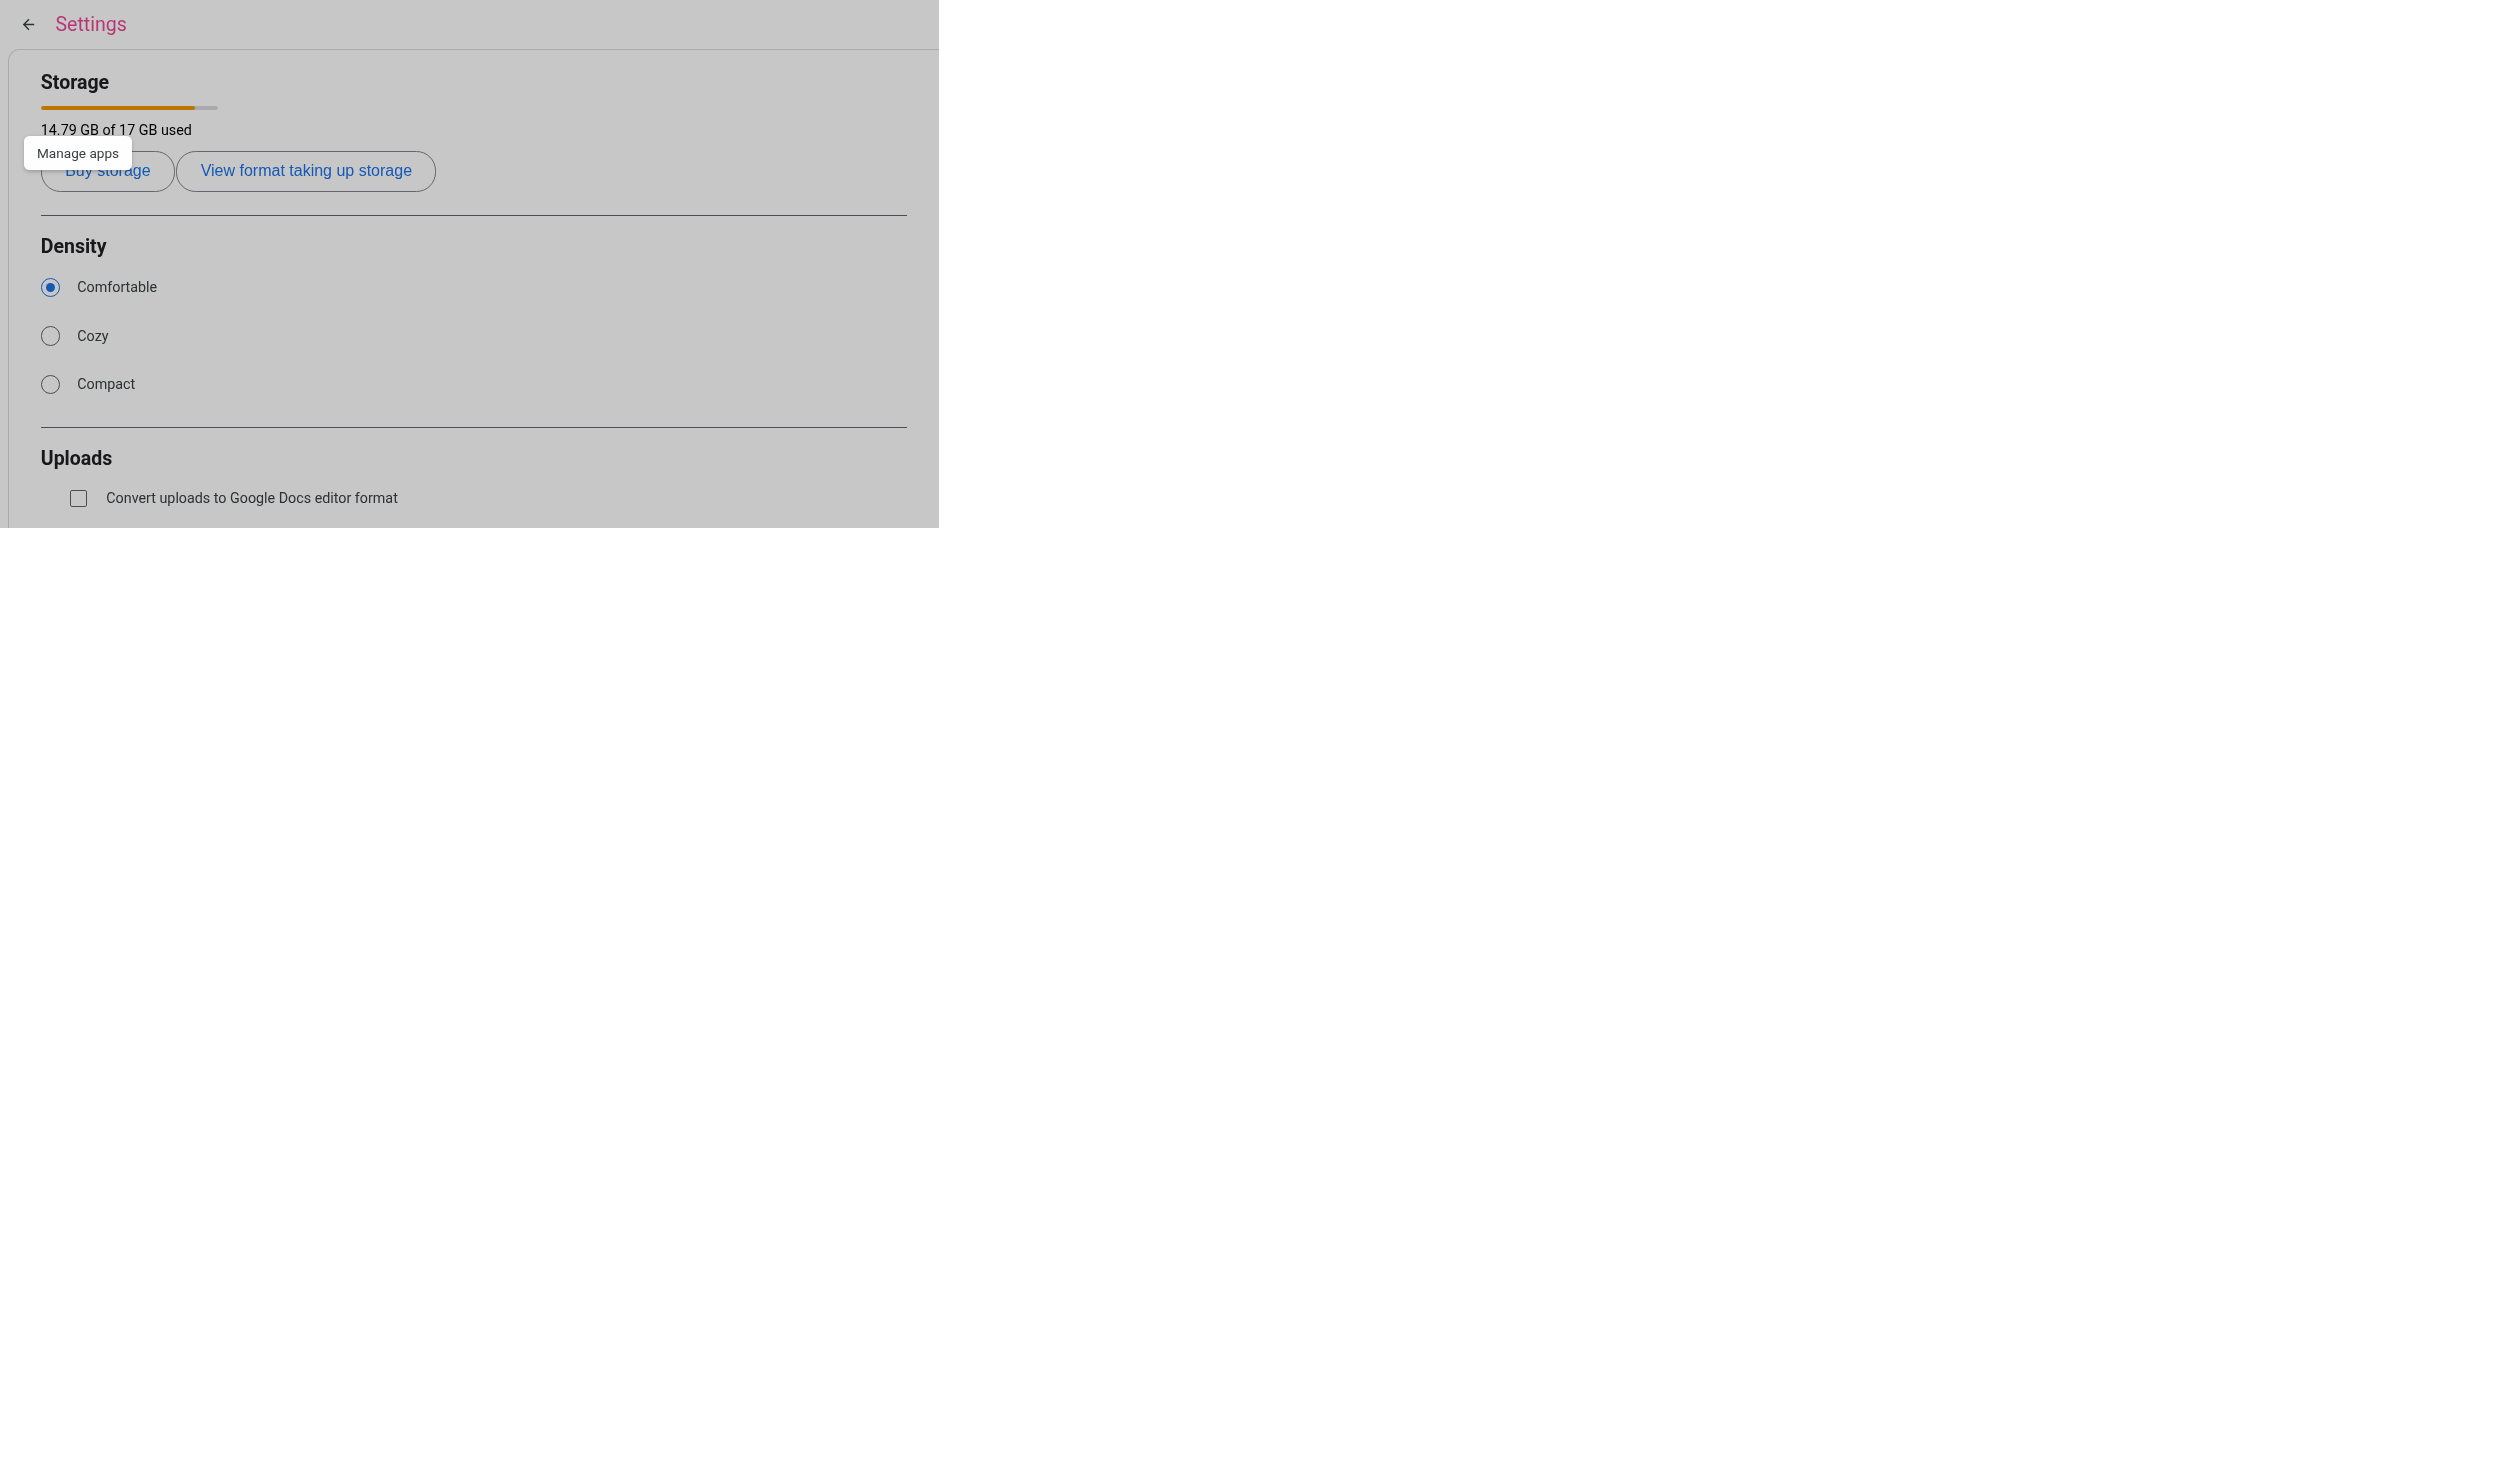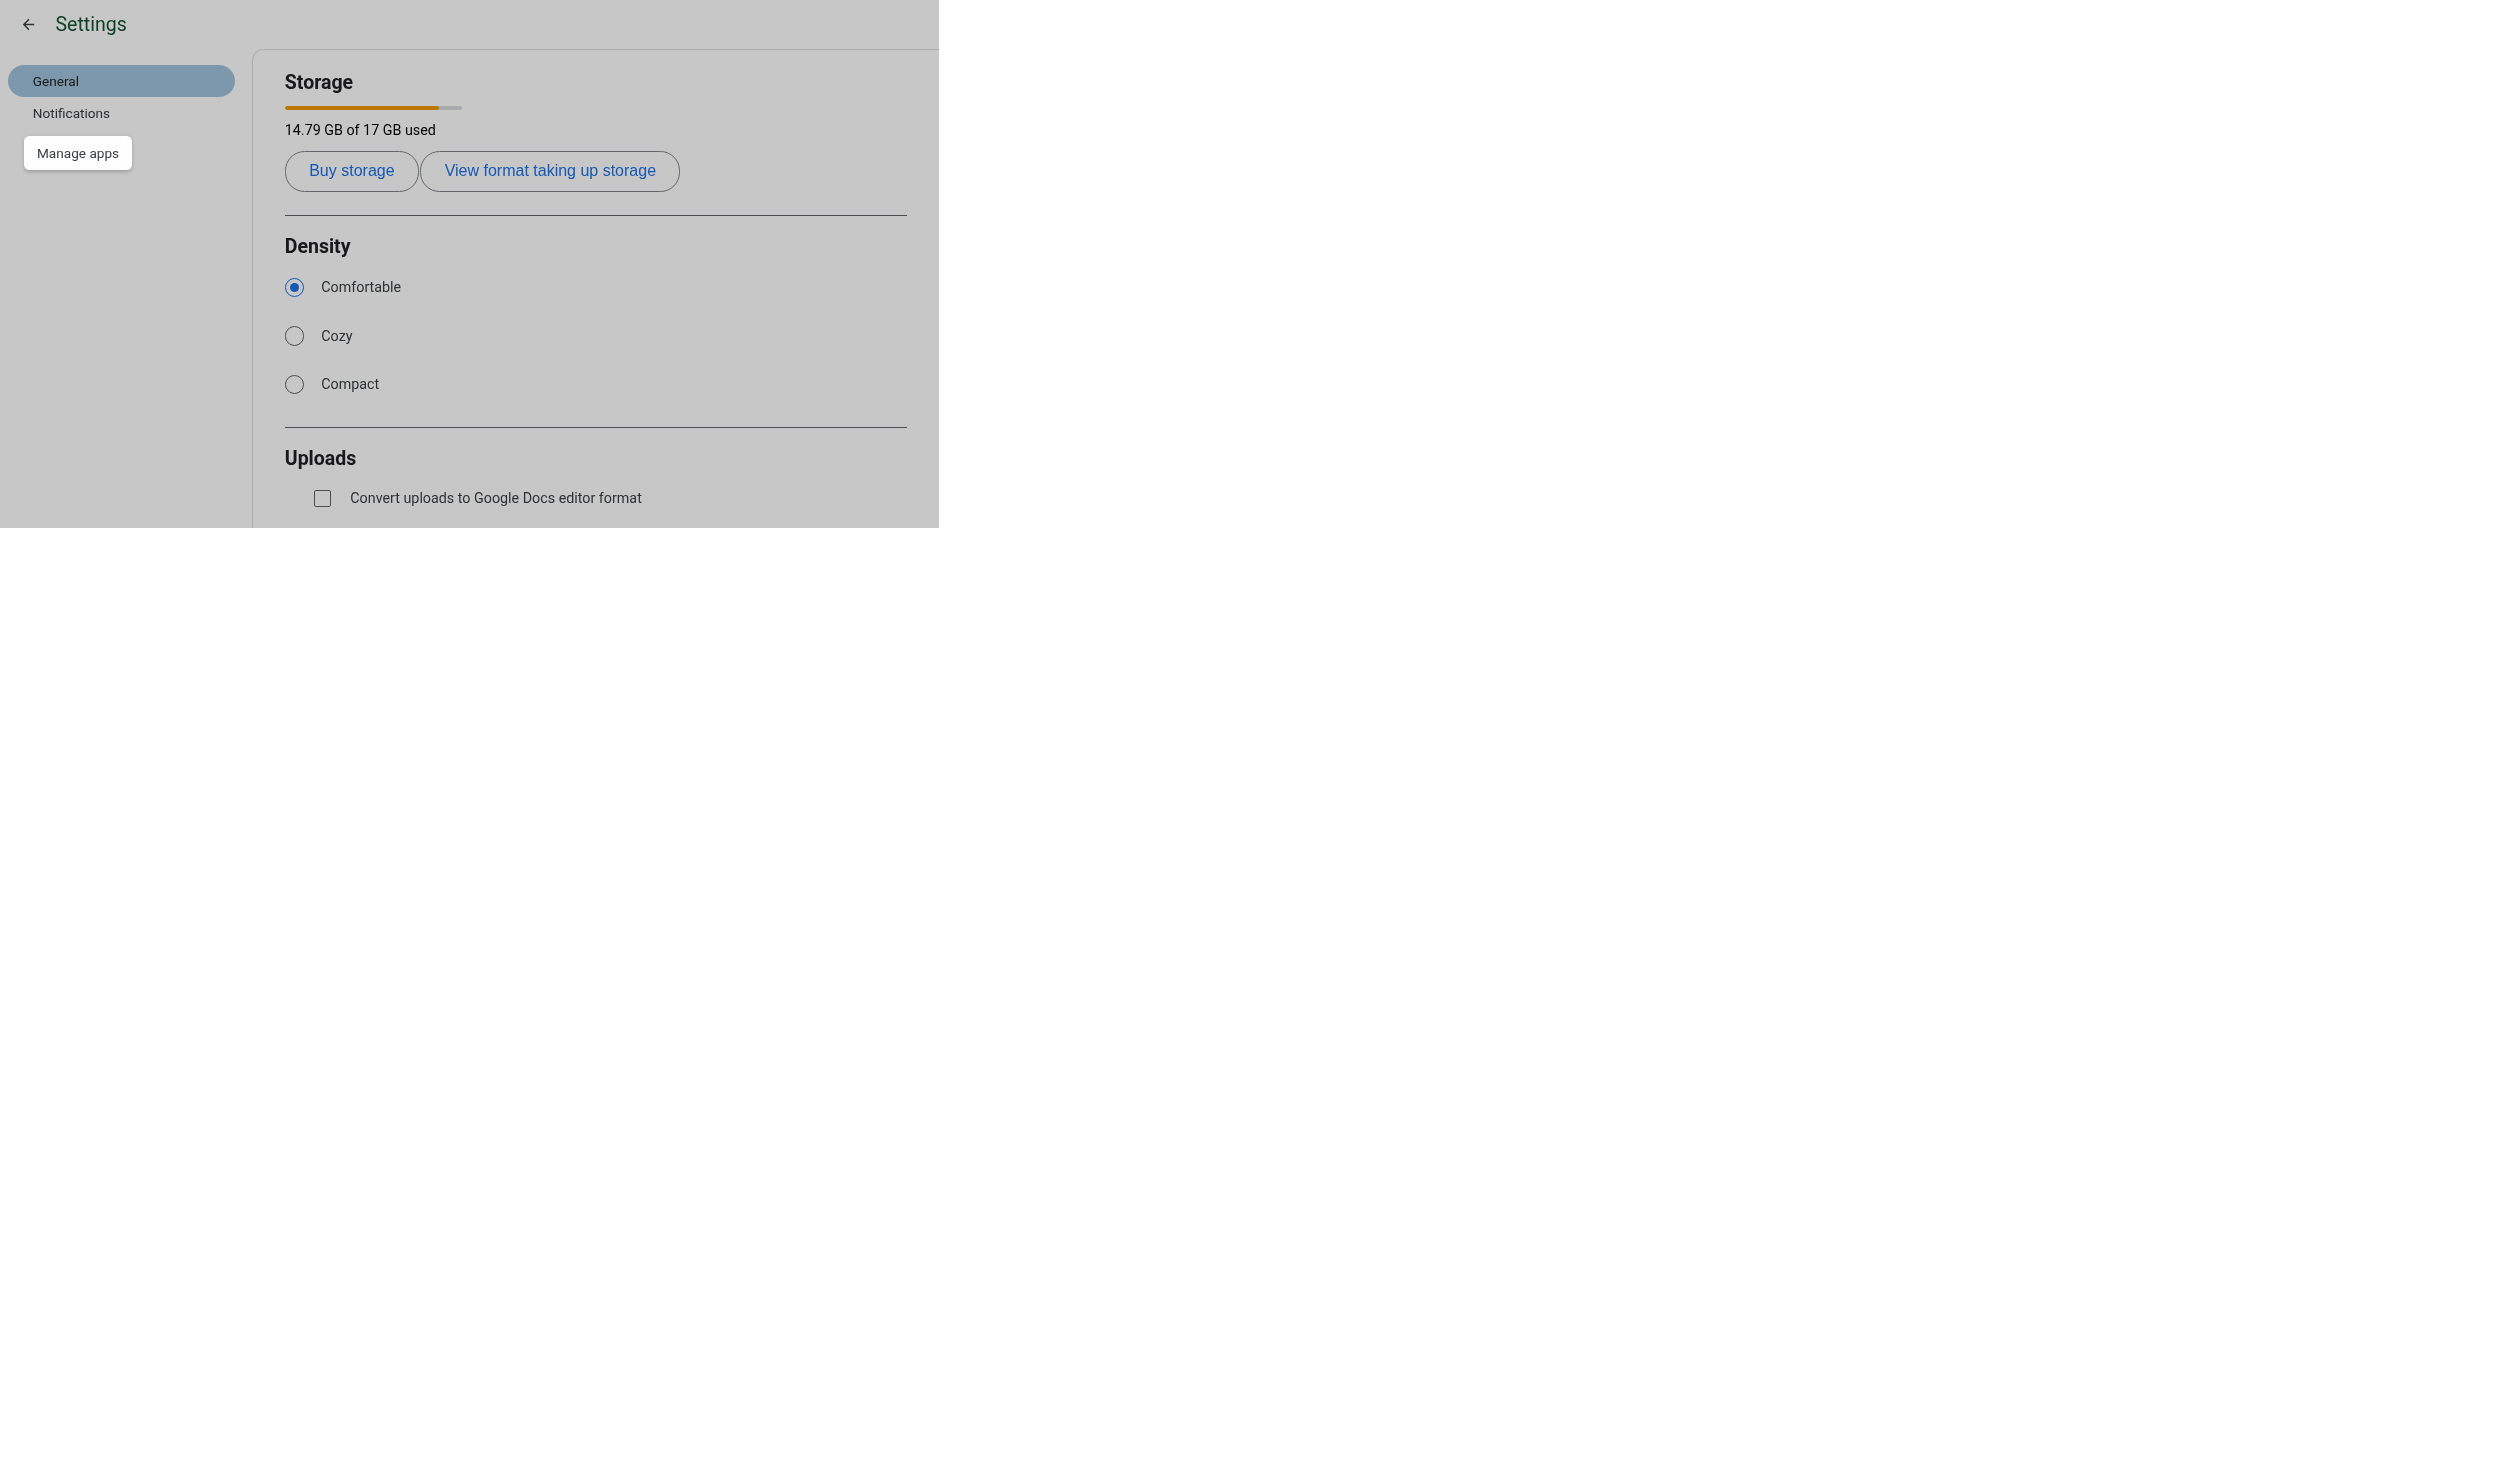--- a/index.html
+++ b/index.html
@@ -43,21 +43,21 @@
     
     .back-icon svg {
       width: 17px;
       height: 17px;
       fill: #3c4043;
     }
     
     .header-title {
       font-size: 19.5px;
       font-weight: 400;
-      color: #14532d;
+      color: #ec4899;
     }
     
     .content {
       display: flex;
       padding-left: 7.8px;
     }
     
     .sidebar {
       width: 244px;
       padding-top: 15.6px;
@@ -229,31 +229,20 @@
 <div class="header">
   <div class="back-icon">
     <svg viewBox="0 0 24 24">
         <path d="M20 11H7.83l5.59-5.59L12 4l-8 8 8 8 1.41-1.41L7.83 13H20v-2z"></path>
       </svg>
   </div>
   <div class="header-title">Settings</div>
 </div>
 
 <div class="content">
-  <div class="sidebar">
-    <div class="nav-item selected">
-      <span>General</span>
-    </div>
-    <div class="nav-item">
-      <span>Notifications</span>
-    </div>
-    <div class="nav-item">
-      <span>Manage apps</span>
-    </div>
-  </div>
 
   <div class="main">
     <div class="section-title">Storage</div>
     <div class="storage-bar">
       <div class="storage-fill"></div>
     </div>
     <div class="storage-text">14.79 GB of 17 GB used</div>
     <div class="button-row">
       <button class="outline-button">Buy storage</button>
       <button class="outline-button">View format taking up storage</button>

